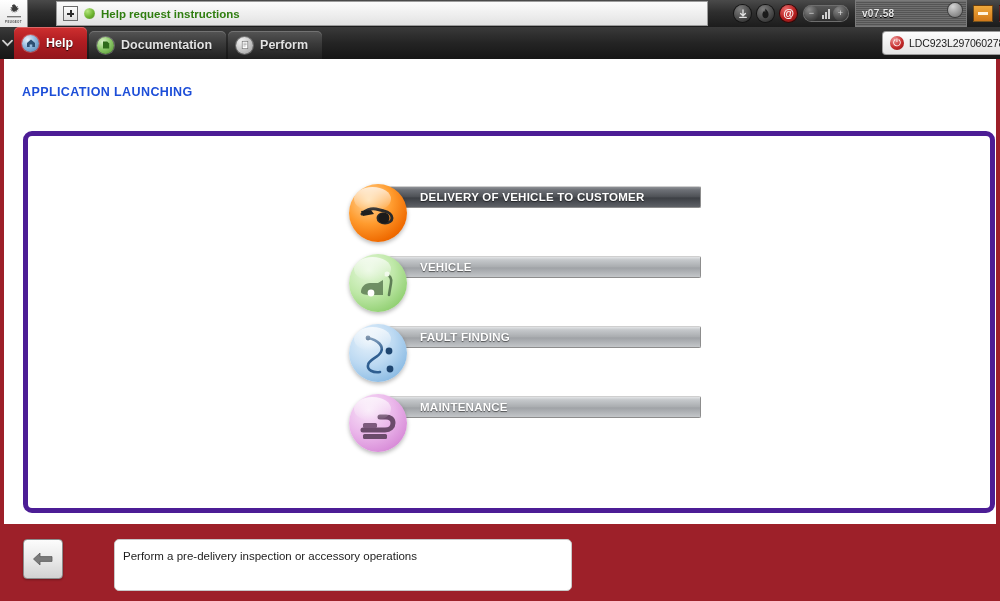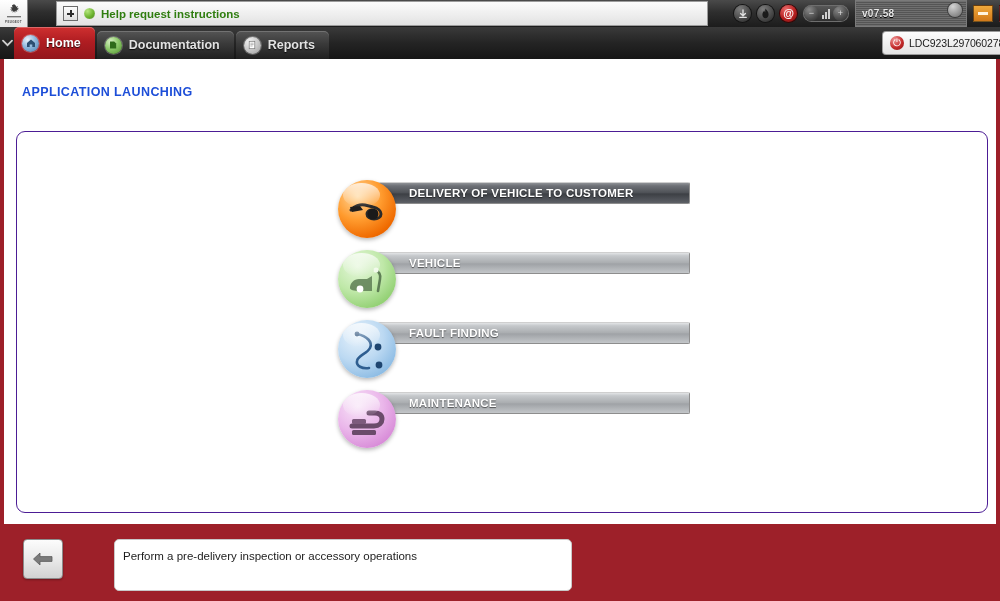--- a/index.html
+++ b/index.html
@@ -288,24 +288,24 @@
     position: absolute;
     left: 18px; top: 26px;
     font-size: 12.5px;
     font-weight: bold;
     color: #1d4ed8;
     letter-spacing: .4px;
   }
 
   .panel {
     position: absolute;
-    left: 12px; top: 72px;
+    left: 19px; top: 72px;
     width: 972px;
     height: 382px;
-    border: 1px solid #4c1d95;
+    border: 5px solid #4c1d95;
     border-radius: 9px;
     background: #ffffff;
   }
 
   .menu-list {
     position: absolute;
     left: 321px;
     top: 42px;
     width: 360px;
   }
@@ -472,41 +472,41 @@
         <path d="M1 1.6 L5.5 6.2 L10 1.6" stroke="#cfcfcf" stroke-width="1.8" fill="none" stroke-linecap="round"></path>
       </svg>
     </span>
 
     <div class="tab active">
       <span class="tab-ico ico-home">
         <svg width="10" height="10" viewBox="0 0 10 10" aria-hidden="true">
           <path d="M1 5 L5 1.4 L9 5 V9 H6.3 V6.4 H3.7 V9 H1 Z" fill="#2b4f72"></path>
         </svg>
       </span>
-      <span class="tab-label">Home</span>
+      <span class="tab-label">Help</span>
     </div>
 
     <div class="tab">
       <span class="tab-ico ico-doc">
         <svg width="10" height="10" viewBox="0 0 10 10" aria-hidden="true">
           <path d="M2 1.4 h4.2 L8.2 3.4 V8.6 H2 Z" fill="#2f6b1a"></path>
         </svg>
       </span>
       <span class="tab-label">Documentation</span>
     </div>
 
 
     <div class="tab">
       <span class="tab-ico ico-rep">
         <svg width="10" height="10" viewBox="0 0 10 10" aria-hidden="true">
           <rect x="2.2" y="1.3" width="5.6" height="7.4" fill="#ffffff" stroke="#777" stroke-width=".7"></rect>
           <path d="M3.4 3.2 h3.2 M3.4 4.6 h3.2 M3.4 6 h2.2" stroke="#8a8a8a" stroke-width=".6"></path>
         </svg>
       </span>
-      <span class="tab-label">Reports</span>
+      <span class="tab-label">Perform</span>
     </div>
 
     <div class="vin-chip">
       <span class="vin-power">⏻</span>
       <span class="vin-text">LDC923L2970602787</span>
     </div>
   </div>
 
   <div class="content">
 

